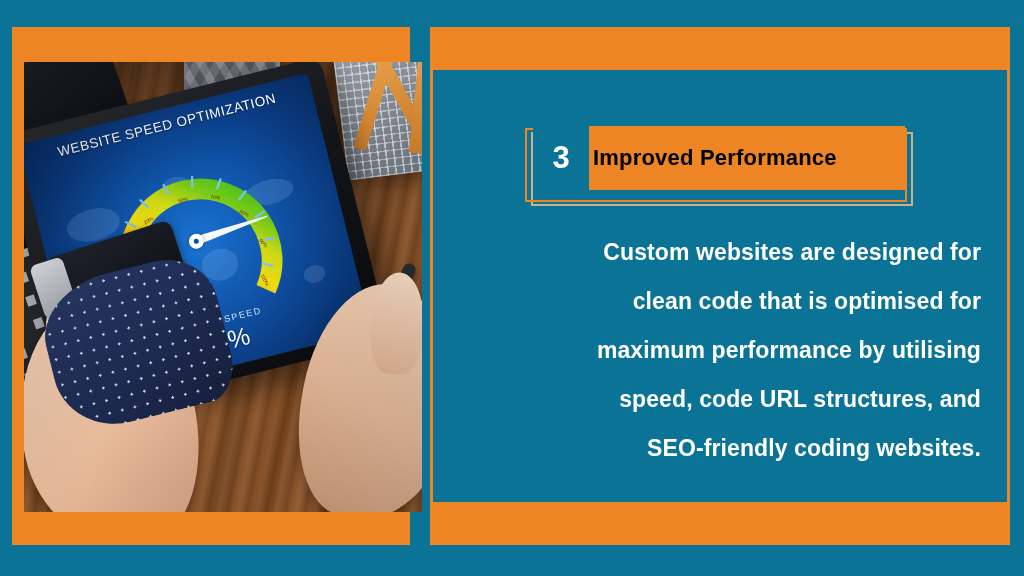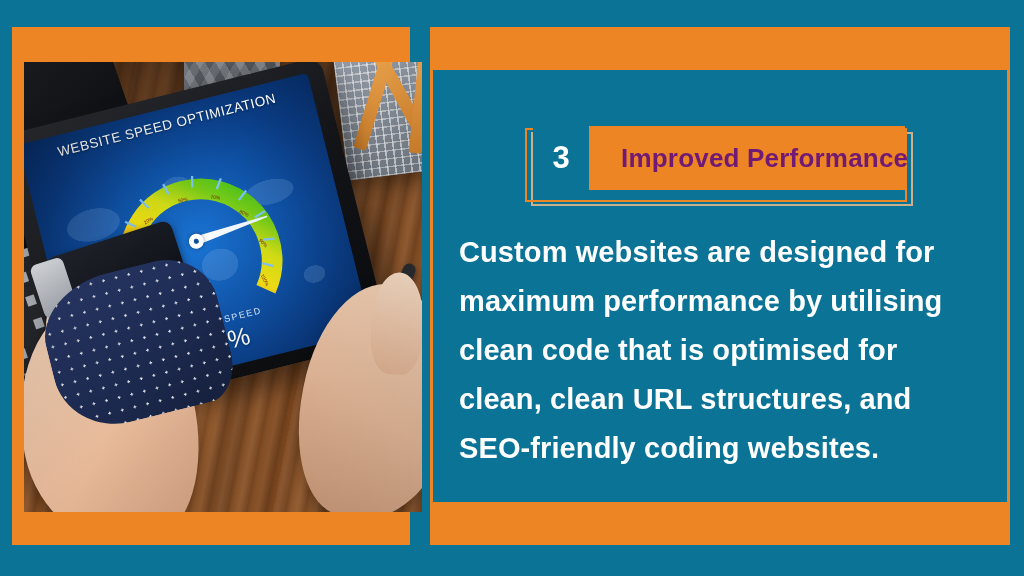--- a/index.html
+++ b/index.html
@@ -229,29 +229,29 @@
     position:absolute;left:100px;top:0px;width:372px;height:64px;
     background:#ee8524;display:flex;align-items:center;
   }
   .badge-num{
     width:56px;height:72px;margin-top:0;background:#0b7396;
     color:#fff;font-size:31px;font-weight:bold;
     display:flex;align-items:center;justify-content:center;
     flex:0 0 56px;
   }
   .badge-title{
-    color:#701a75;font-size:26px;font-weight:bold;letter-spacing:.2px;
-    margin-left:32px;white-space:nowrap;
+    color:#000000;font-size:22px;font-weight:bold;letter-spacing:.2px;
+    margin-left:4px;white-space:nowrap;
   }
 
   
   .body-copy{
     position:absolute;left:26px;right:26px;top:198px;
-    color:#ffffff;font-size:29px;font-weight:bold;
-    line-height:49px;text-align:left;letter-spacing:.1px;
+    color:#ffffff;font-size:23px;font-weight:bold;
+    line-height:49px;text-align:right;letter-spacing:.1px;
   }
 </style>
 </head>
 <body>
 
 <div class="slide">
 
   <div class="left-wrap">
 
     <div class="orange-slab"></div>
@@ -352,20 +352,20 @@
       <div class="badge-outline-b"></div>
       <div class="badge-outline-a"></div>
       <div class="badge-bar">
         <div class="badge-num">3</div>
         <div class="badge-title">Improved Performance</div>
       </div>
     </div>
 
     <div class="body-copy">
       <div>Custom websites are designed for</div>
+      <div>clean code that is optimised for</div>
       <div>maximum performance by utilising</div>
-      <div>clean code that is optimised for</div>
-      <div>clean, clean URL structures, and</div>
+      <div>speed, code URL structures, and</div>
       <div>SEO-friendly coding websites.</div>
     </div>
   </div>
 
 </div>
 
 </body></html>

